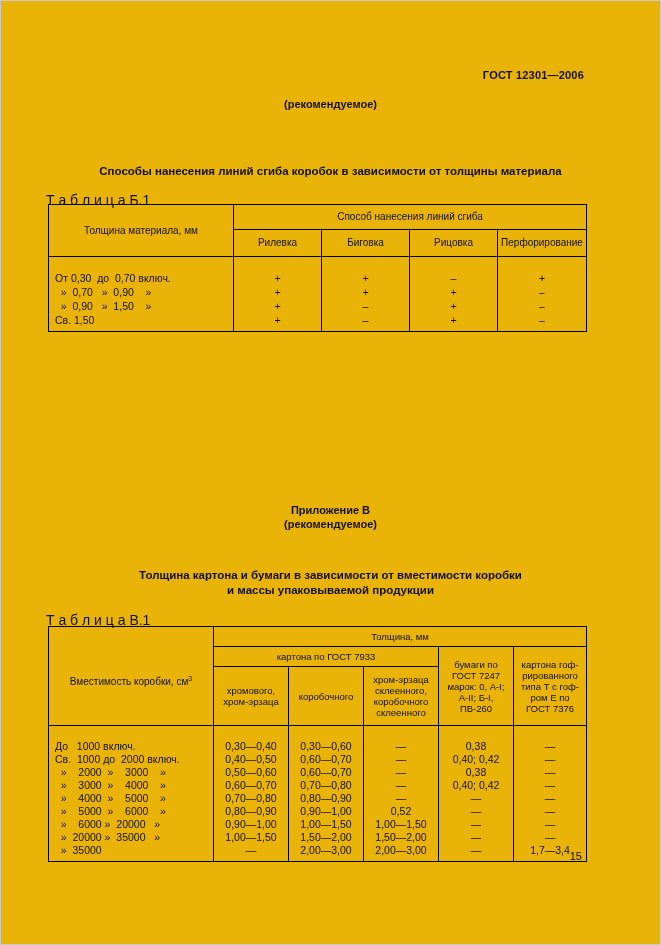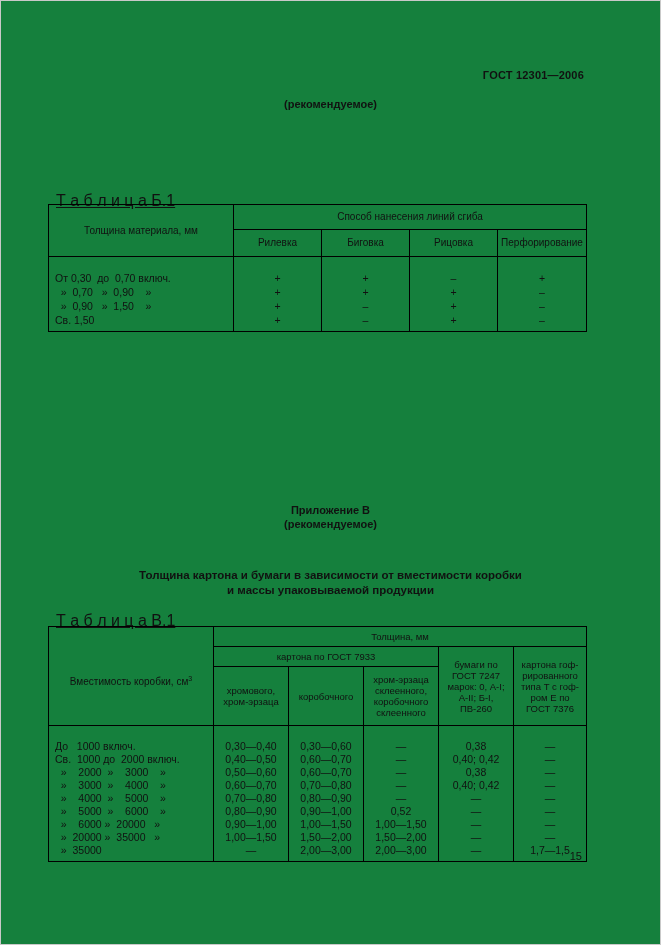--- a/index.html
+++ b/index.html
@@ -4,34 +4,34 @@
 <style>
   html, body { margin: 0; padding: 0; }
   body {
     width: 661px; height: 945px;
     background: #ffffff;
     font-family: "Liberation Sans", sans-serif;
     color: #111;
     position: relative;
     overflow: hidden;
   }
-  .page { position: absolute; inset: 0; background: #15803d; border: 1px solid #c9c9c9; }
+  .page { position: absolute; inset: 0; background: #eab308; border: 1px solid #c9c9c9; }
   .abs { position: absolute; }
 
   .doc-number { top: 68px; right: 76px; font-size: 11px; font-weight: bold; letter-spacing: 0.2px; }
 
   .app-block { left: 0; right: 0; text-align: center; font-size: 11px; font-weight: bold; line-height: 14px; }
   .app-b { top: 96px; }
   .app-v { top: 502px; }
 
   .heading { left: 0; right: 0; text-align: center; font-size: 11.5px; font-weight: bold; line-height: 15px; white-space: pre-line; }
   .heading-b { top: 163px; }
   .heading-v { top: 567px; }
 
-  .tbl-label { left: 55px; font-size: 16px; text-decoration: underline; }
+  .tbl-label { left: 45px; font-size: 14px; }
   .tbl-label-b { top: 191px; }
   .tbl-label-v { top: 611px; }
 
   .tbl-wrap { left: 47px; }
   .tbl-wrap-b { top: 203px; }
   .tbl-wrap-v { top: 625px; }
 
   table.tbl { border-collapse: collapse; table-layout: fixed; border: 1px solid #000; }
   .tbl th {
     border: 1px solid #000; font-weight: normal; text-align: center; vertical-align: middle;
@@ -65,20 +65,21 @@
 <body>
 
 <div class="page">
 
   <div class="abs doc-number">ГОСТ 12301—2006</div>
 
   <div class="abs app-block app-b">
     <div>(рекомендуемое)</div>
   </div>
 
+  <div class="abs heading heading-b">Способы нанесения линий сгиба коробок в зависимости от толщины материала</div>
 
   <div class="abs tbl-label tbl-label-b">Т а б л и ц а  Б.1</div>
 
   <div class="abs tbl-wrap tbl-wrap-b">
     <table class="tbl tbl-b">
       <colgroup>
         <col style="width:185px">
           <col style="width:88px">
           <col style="width:88px">
           <col style="width:88px">
@@ -243,21 +244,21 @@
           <td class="val">1,50—2,00</td>
           <td class="val">—</td>
           <td class="val">—</td>
         </tr>
         <tr>
           <td class="lbl">  »  35000</td>
           <td class="val">—</td>
           <td class="val">2,00—3,00</td>
           <td class="val">2,00—3,00</td>
           <td class="val">—</td>
-          <td class="val">1,7—1,5</td>
+          <td class="val">1,7—3,4</td>
         </tr>
       </tbody>
     </table>
   </div>
 
   <div class="abs page-number">15</div>
 
 </div>
 
 </body></html>

